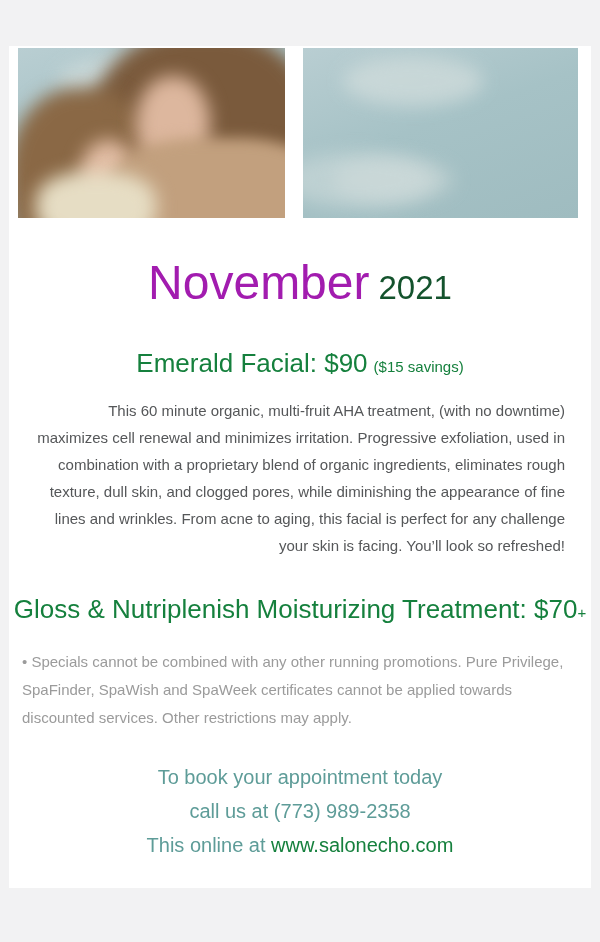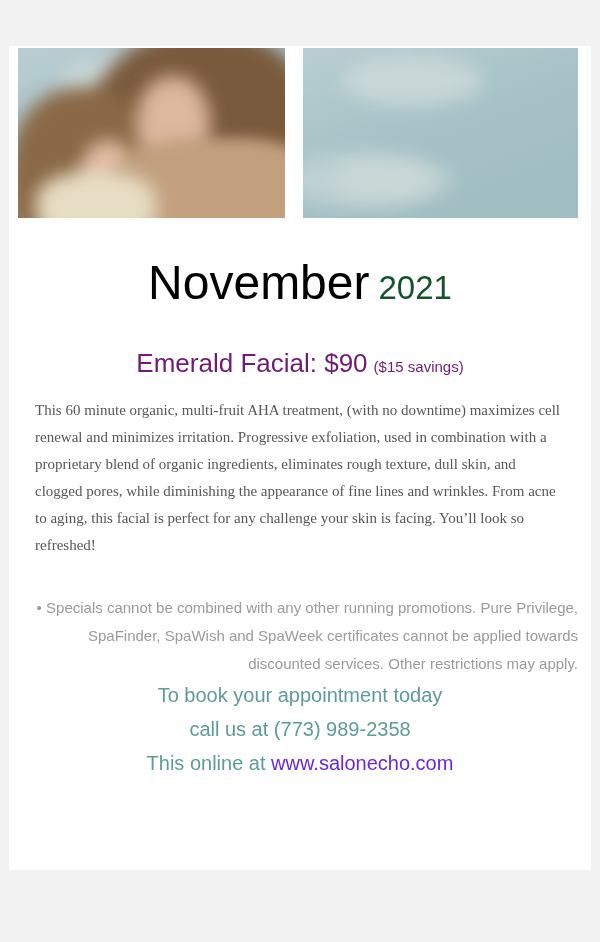--- a/index.html
+++ b/index.html
@@ -46,65 +46,64 @@
   .drape { width: 220px; height: 120px; background: #c2a07e; bottom: -40px; left: 90px; border-radius: 40%; filter: blur(7px); }
   .drape2 { width: 120px; height: 70px; background: #e6ddc4; bottom: -24px; left: 18px; border-radius: 40%; }
 
   
   .title-block {
     margin-top: 40px;
     text-align: center;
     line-height: 50px;
     white-space: nowrap;
   }
-  .title-month { font-size: 48px; color: #000000; letter-spacing: 0; }
+  .title-month { font-size: 48px; color: #a21caf; letter-spacing: 0; }
   .title-year  { font-size: 33px; color: #14532d; margin-left: 9px; }
 
   
   .section-heading {
     margin-top: 29px;
     text-align: center;
     font-size: 26px;
-    color: #701a75;
+    color: #15803d;
     line-height: 30px;
     white-space: nowrap;
   }
   .heading-note { font-size: 15px; margin-left: 6px; }
   .heading-plus { font-size: 15px; }
 
   
   .body-para {
     width: 530px;
     margin: 15px auto 0 auto;
-    text-align: left;
+    text-align: right;
     font-size: 15px;
     line-height: 27px;
     color: #555759;
-    font-family: Liberation Serif, serif;
   }
   .section-gloss { margin-top: 35px; }
 
   .disclaimer {
     width: 556px;
     margin: 20px auto 0 auto;
-    text-align: right;
+    text-align: left;
     font-size: 15px;
     line-height: 28px;
     color: #9b9b9b;
   }
 
   
   .booking {
-    margin-top: 0;
+    margin-top: 28px;
     text-align: center;
     font-size: 20px;
     line-height: 34px;
     color: #5e9c98;
   }
-  .booking .site { color: #6d28d9; }
+  .booking .site { color: #15803d; }
 </style>
 </head>
 <body>
 
 <div class="email-card">
 
   <div class="hero-row">
     <div class="hero-img left">
       <div class="sky-base"></div>
       <div class="blob cloud1"></div>
@@ -129,20 +128,23 @@
   </div>
 
   <div>
     <div class="section-heading">
       <span>Emerald Facial: $90</span><span class="heading-note">($15 savings)</span>
     </div>
     <p class="body-para">This 60 minute organic, multi-fruit AHA treatment, (with no downtime) maximizes cell renewal and minimizes irritation. Progressive exfoliation, used in combination with a proprietary blend of organic ingredients, eliminates rough texture, dull skin, and clogged pores, while diminishing the appearance of fine lines and wrinkles. From acne to aging, this facial is perfect for any challenge your skin is facing. You’ll look so refreshed!</p>
   </div>
 
   <div class="section-gloss">
+    <div class="section-heading">
+      <span>Gloss &amp; Nutriplenish Moisturizing Treatment: $70</span><span class="heading-plus">+</span>
+    </div>
   </div>
 
   <p class="disclaimer">• Specials cannot be combined with any other running promotions. Pure Privilege, SpaFinder, SpaWish and SpaWeek certificates cannot be applied towards discounted services. Other restrictions may apply.</p>
 
   <div class="booking">
     <div>To book your appointment today</div>
     <div>call us at (773) 989-2358</div>
     <div>
       <span>This online at </span><span class="site">www.salonecho.com</span>
     </div>

